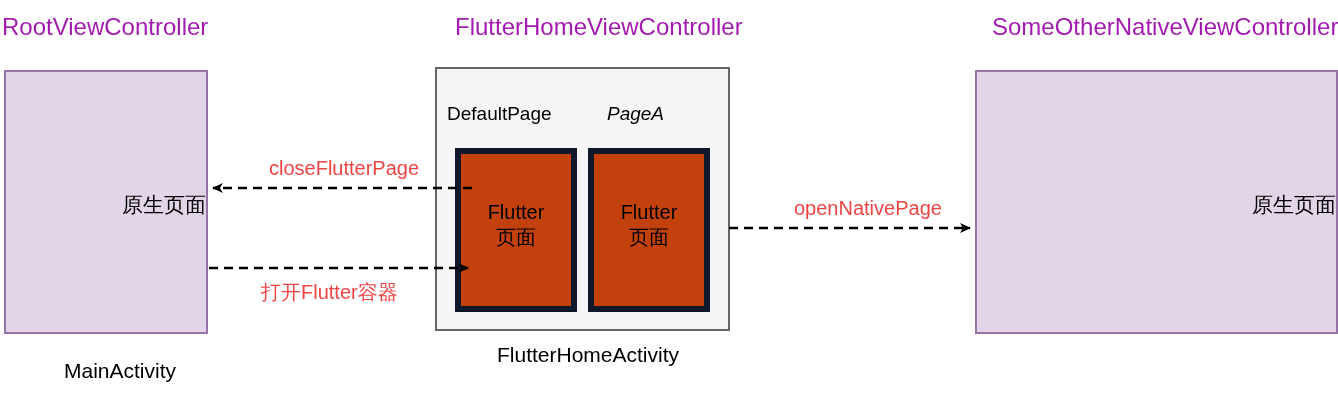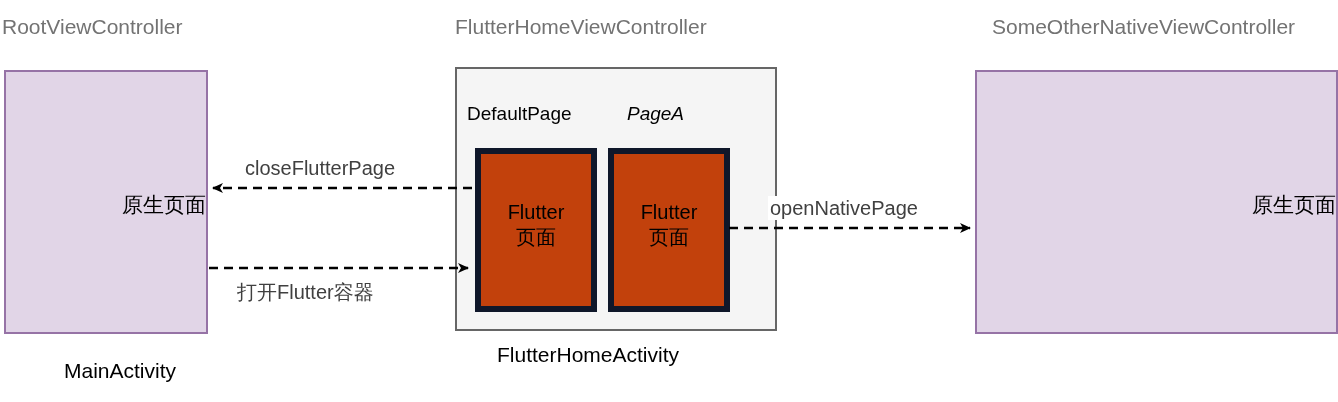--- a/index.html
+++ b/index.html
@@ -16,23 +16,23 @@
     overflow: hidden;
   }
   .canvas {
     position: absolute;
     left: 0; top: 0;
     width: 1338px;
     height: 402px;
   }
   .node-title {
     position: absolute;
-    font-size: 21px;
+    font-size: 24px;
     line-height: 25px;
-    color: #737373;
+    color: #a21caf;
     white-space: nowrap;
   }
   .node-caption {
     position: absolute;
     font-size: 21px;
     line-height: 25px;
     color: #000;
     white-space: nowrap;
   }
   .box {
@@ -74,24 +74,25 @@
     width: 100%;
     text-align: center;
     font-size: 20px;
     line-height: 25px;
     color: #000;
   }
   .edge-label {
     position: absolute;
     font-size: 20px;
     line-height: 24px;
-    color: #404040;
+    color: #ef4444;
     white-space: nowrap;
     background: #ffffff;
     padding: 0 2px;
+    margin-left: 24px;
   }
   svg.edges {
     position: absolute;
     left: 0; top: 0;
     width: 1338px;
     height: 402px;
     overflow: visible;
   }
 </style>
 </head>
@@ -102,21 +103,21 @@
   <div class="node-title" style="left:2px; top:14px;">RootViewController</div>
 
   <div class="box box-purple" style="left:4px; top:70px; width:204px; height:264px;">
     <div class="box-label" style="top:120px;">原生页面</div>
   </div>
 
   <div class="node-caption" style="left:32px; top:358px;margin-left:32px;">MainActivity</div>
 
   <div class="node-title" style="left:455px; top:14px;">FlutterHomeViewController</div>
 
-  <div class="box box-gray" style="left:455px; top:67px; width:322px; height:264px;">
+  <div class="box box-gray" style="left:435px; top:67px; width:295px; height:264px;">
 
     <div class="inner-label" style="left:10px; top:33px;">DefaultPage</div>
 
     <div class="inner-label" style="left:170px; top:33px;font-style:italic;">PageA</div>
 
     <div class="box box-orange" style="left:18px; top:79px; width:122px; height:164px;">
       <div class="flutter-text" style="top:46px;">Flutter</div>
       <div class="flutter-text" style="top:71px;">页面</div>
     </div>
 

